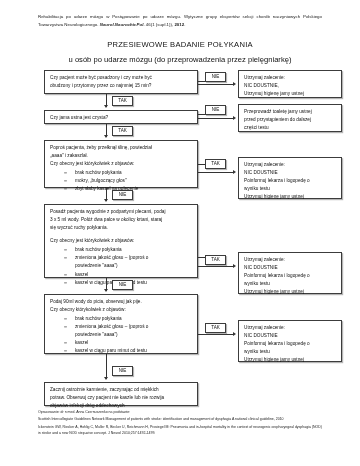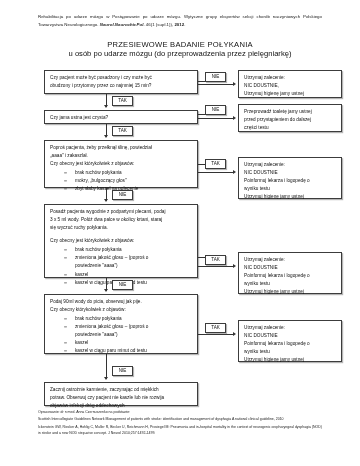--- a/index.html
+++ b/index.html
@@ -49,21 +49,21 @@
     width: 360px;
     text-align: center;
   }
   .title-line1 {
     font-size: 7.6px;
     letter-spacing: 0.25px;
     color: #111;
   }
   .title-line2 {
     font-size: 7.6px;
-    margin-top: 0;
+    margin-top: 6px;
     color: #111;
   }
 
   
   .box {
     position: absolute;
     border: 1px solid #3c3c3c;
     background: #ffffff;
     box-sizing: border-box;
     font-size: 4.7px;

